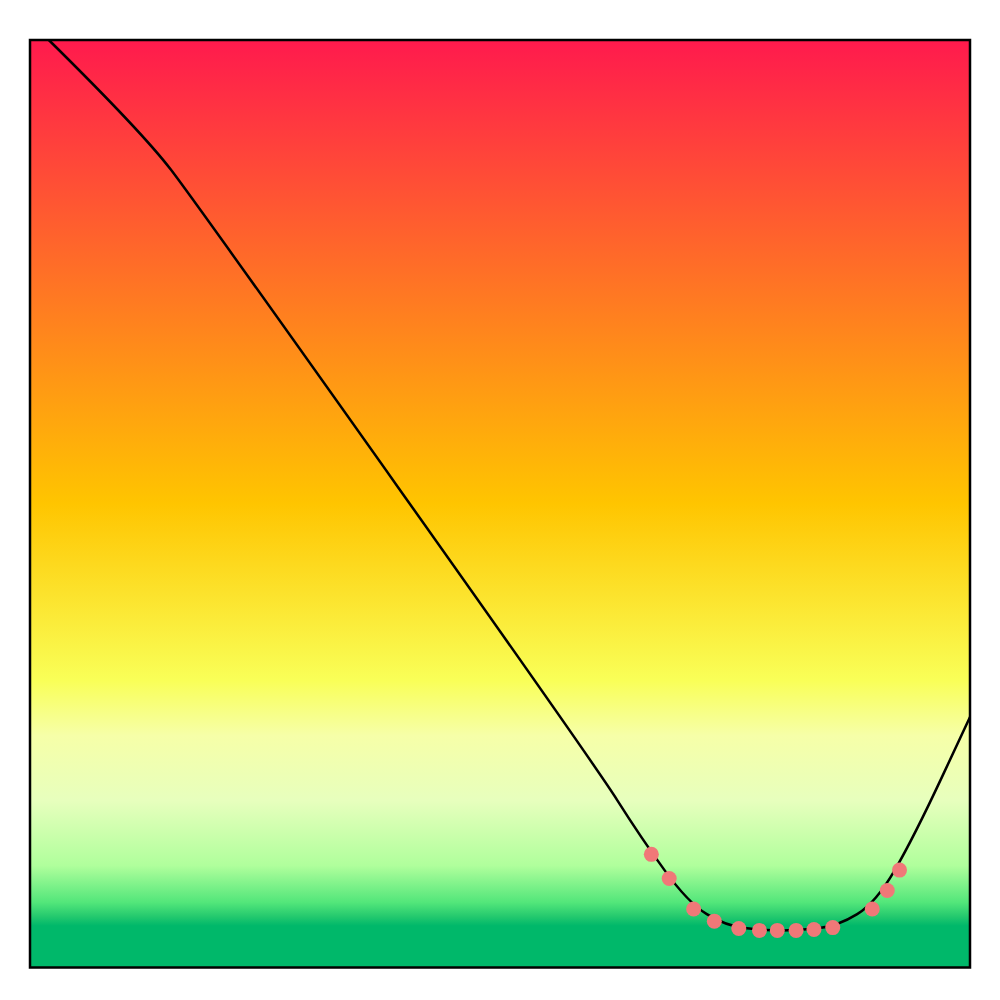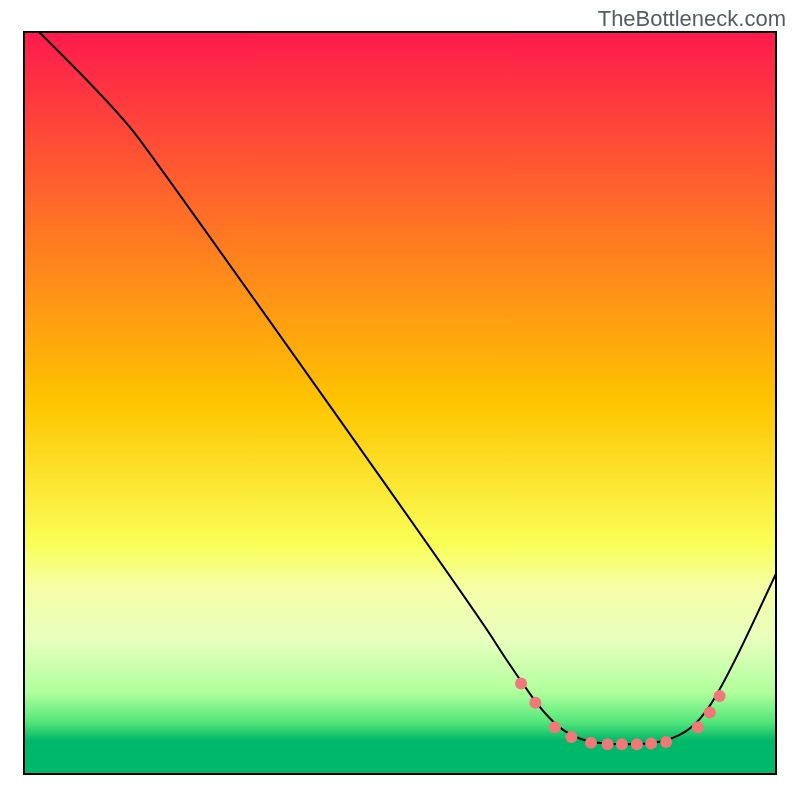--- a/index.html
+++ b/index.html
@@ -24,21 +24,20 @@
     z-index: 10;
   }
   svg {
     display: block;
   }
 </style>
 </head>
 <body>
 
 <div class="chart-container">
-  <div class="attribution">TheBottleneck.com</div>
   <svg id="chart-svg" width="800" height="800" viewBox="0 0 800 800">
     <defs>
       <linearGradient id="bg-grad" x1="0" y1="0" x2="0" y2="1">
           <stop offset="0%" stop-color="#ff1a4d"></stop>
           <stop offset="50%" stop-color="#ffc500"></stop>
           <stop offset="69%" stop-color="#f9ff57"></stop>
           <stop offset="75%" stop-color="#f6ffa8"></stop>
           <stop offset="82%" stop-color="#e7ffbd"></stop>
           <stop offset="89%" stop-color="#b0ff9c"></stop>
           <stop offset="93%" stop-color="#52e67a"></stop>

